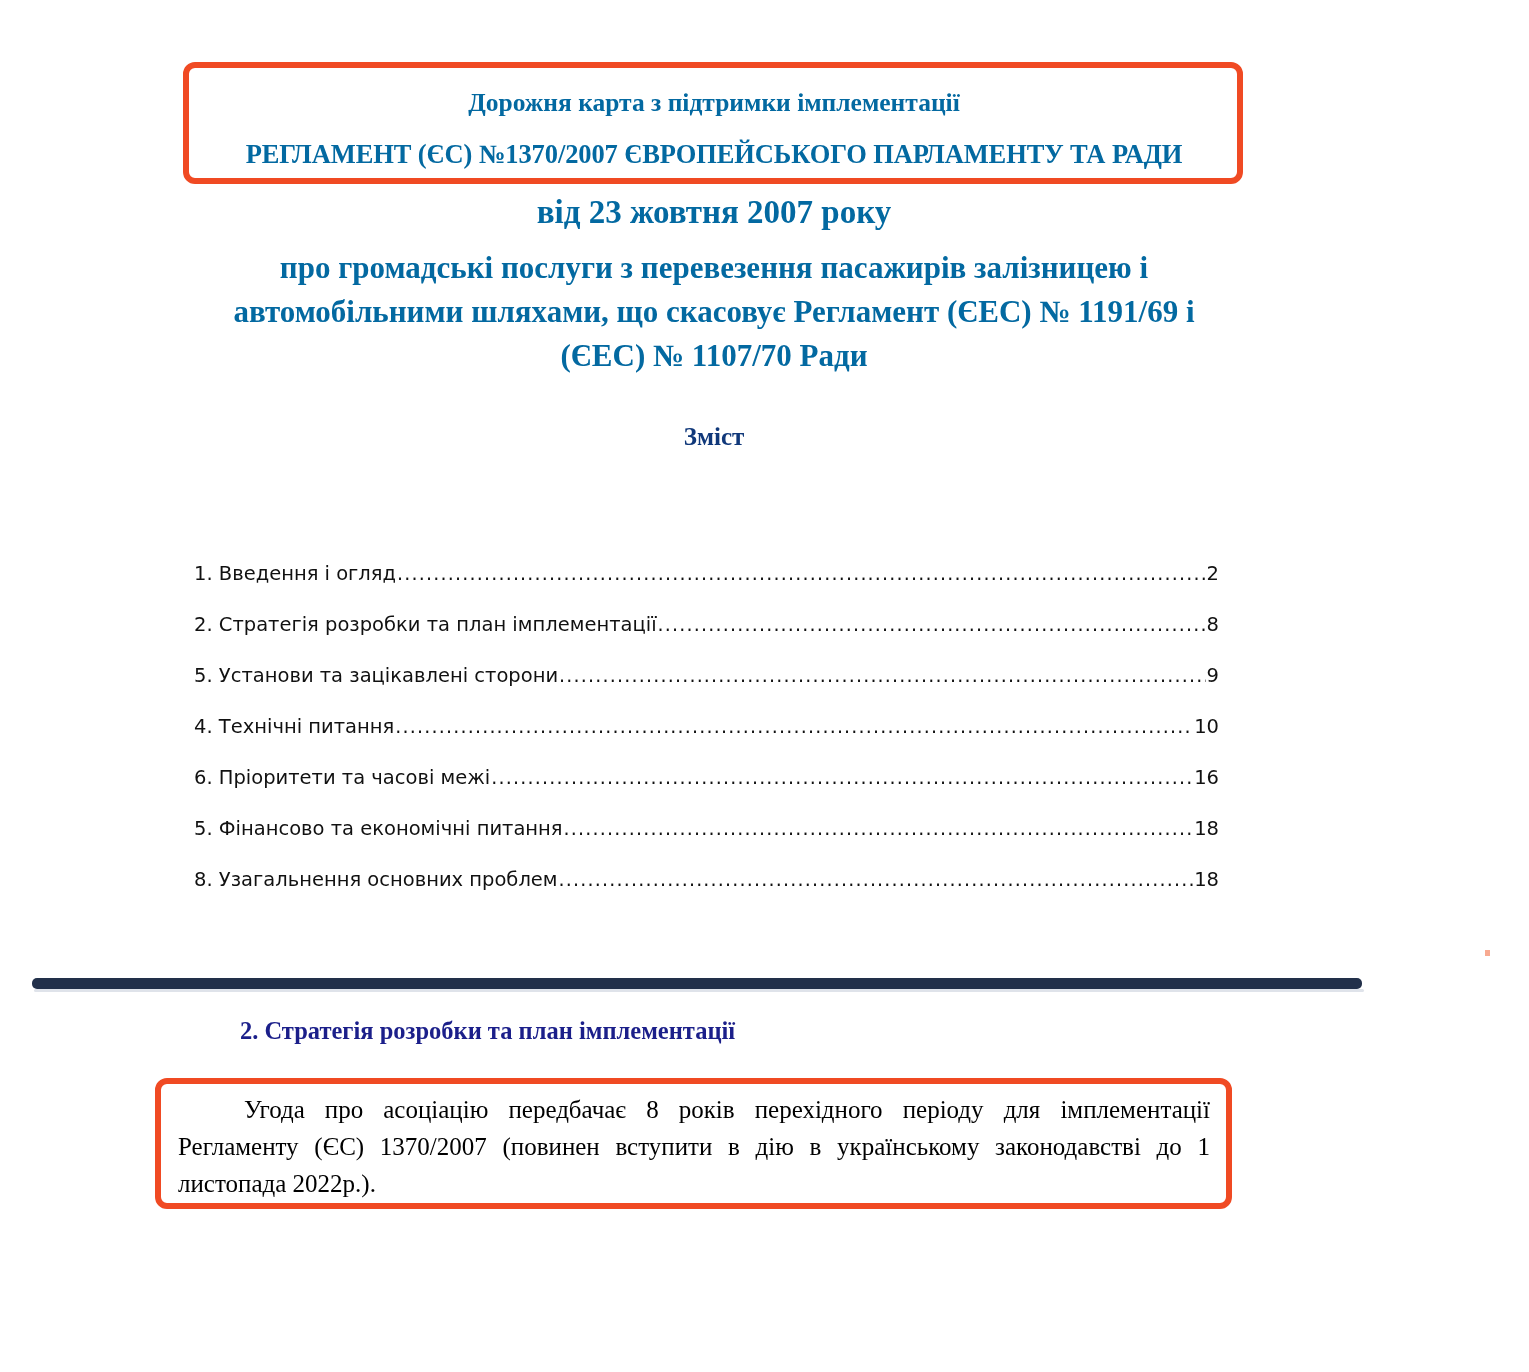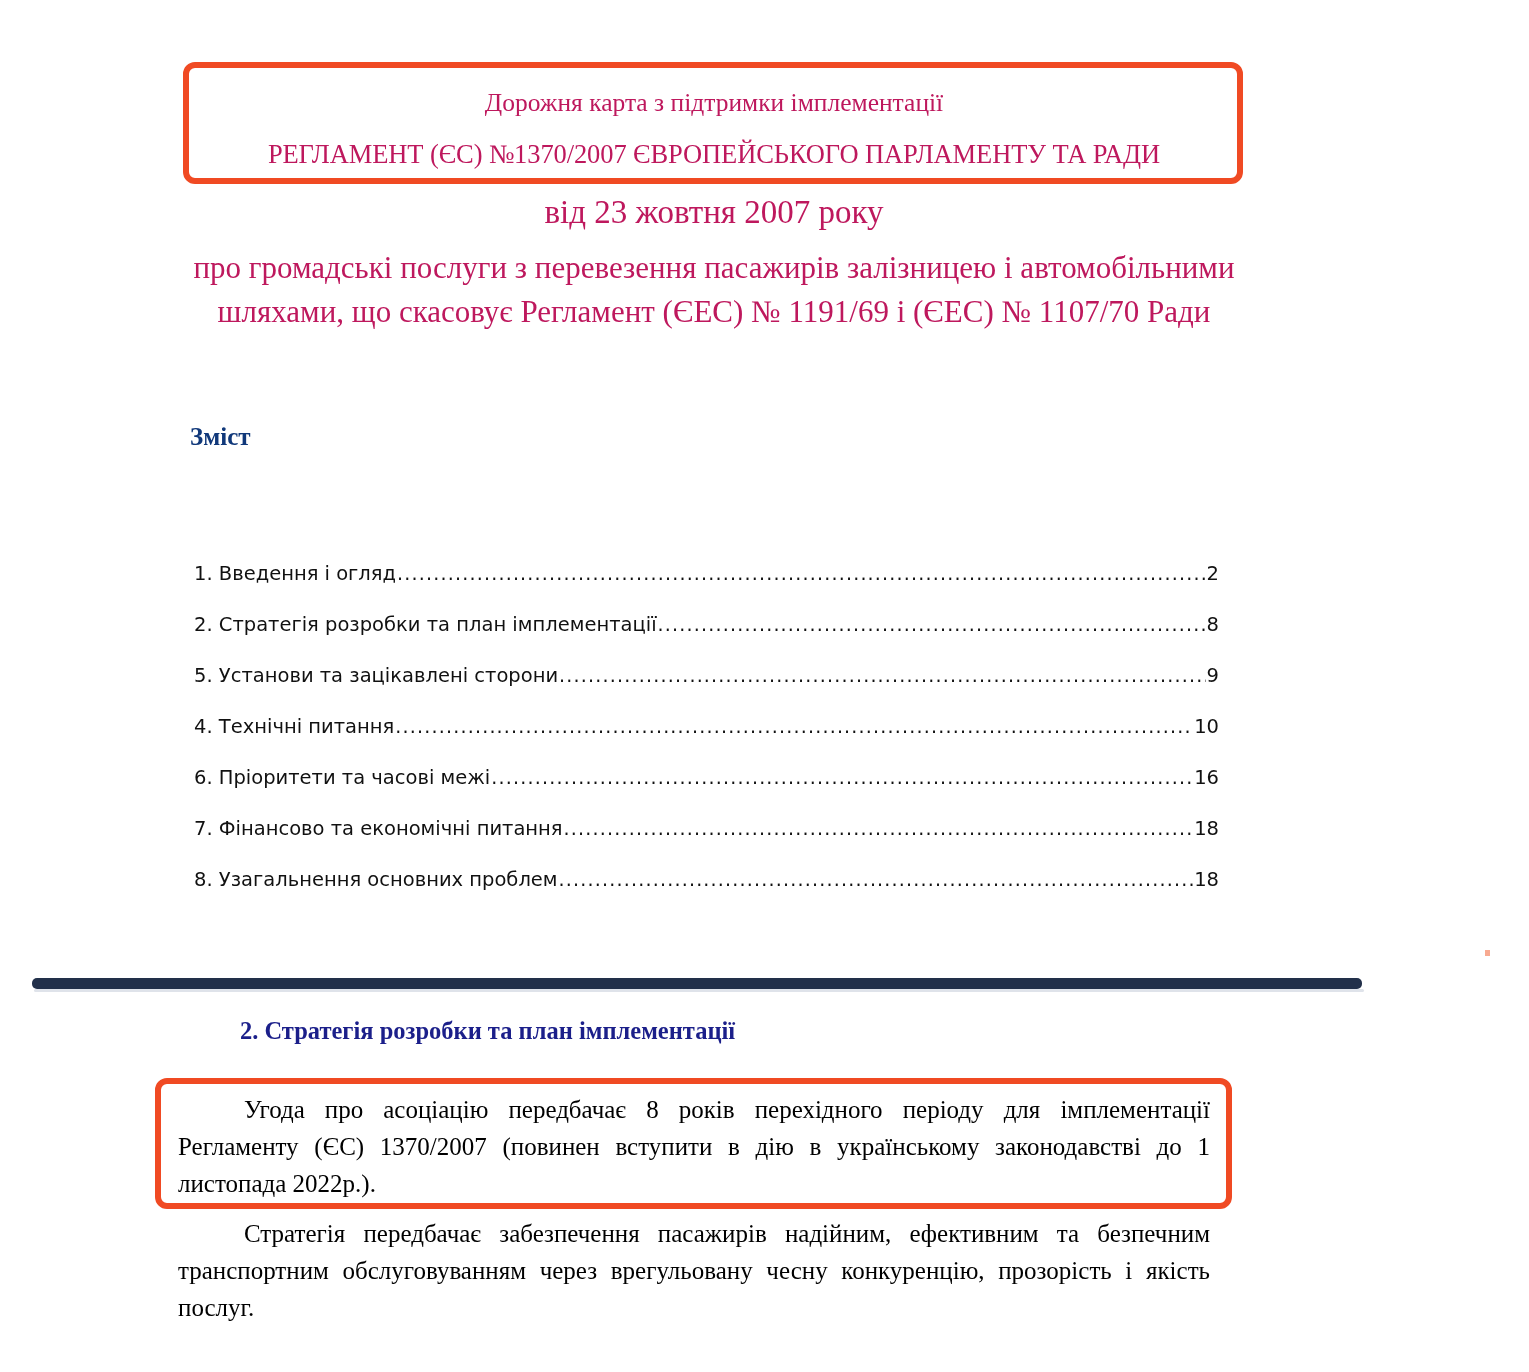--- a/index.html
+++ b/index.html
@@ -37,22 +37,22 @@
     border-radius: 12px;
     box-sizing: border-box;
     pointer-events: none;
   }
 
   .title-line {
     position: absolute;
     left: 190px;
     width: 1048px;
     text-align: center;
-    font-weight: normal;
-    color: #be185d;
+    font-weight: bold;
+    color: #0369a1;
     line-height: 1.2;
   }
 
   .title-line-1 {
     top: 88px;
     font-size: 25.5px;
   }
 
   .title-line-2 {
     top: 139px;
@@ -70,21 +70,21 @@
     font-size: 31px;
     line-height: 1.42;
   }
 
   
   .toc-heading {
     position: absolute;
     left: 190px;
     top: 423px;
     width: 1048px;
-    text-align: left;
+    text-align: center;
     font-size: 25px;
     font-weight: bold;
     color: #10387a;
   }
 
   
   .toc {
     position: absolute;
     left: 194px;
     top: 562px;
@@ -245,21 +245,21 @@
     </div>
 
 
     <div class="toc-item">
       <span class="toc-label">6. Пріоритети та часові межі</span>
       <span class="toc-leader"></span>
       <span class="toc-page">16</span>
     </div>
 
     <div class="toc-item">
-      <span class="toc-label">7. Фінансово та економічні питання</span>
+      <span class="toc-label">5. Фінансово та економічні питання</span>
       <span class="toc-leader"></span>
       <span class="toc-page">18</span>
     </div>
 
     <div class="toc-item">
       <span class="toc-label">8. Узагальнення основних проблем</span>
       <span class="toc-leader"></span>
       <span class="toc-page">18</span>
     </div>
 
@@ -269,15 +269,14 @@
 
   <div class="divider-shadow"></div>
   <div class="divider"></div>
 
   <div class="section-heading">2. Стратегія розробки та план імплементації</div>
 
   <div class="para-box-outline"></div>
 
   <div class="body-para para-1">Угода про асоціацію передбачає 8 років перехідного періоду для імплементації Регламенту (ЄС) 1370/2007 (повинен вступити в дію в українському законодавстві до 1 листопада 2022р.).</div>
 
-  <div class="body-para para-2">Стратегія передбачає забезпечення пасажирів надійним, ефективним та безпечним транспортним обслуговуванням через врегульовану чесну конкуренцію, прозорість і якість послуг.</div>
 
 </div>
 
 </body></html>

